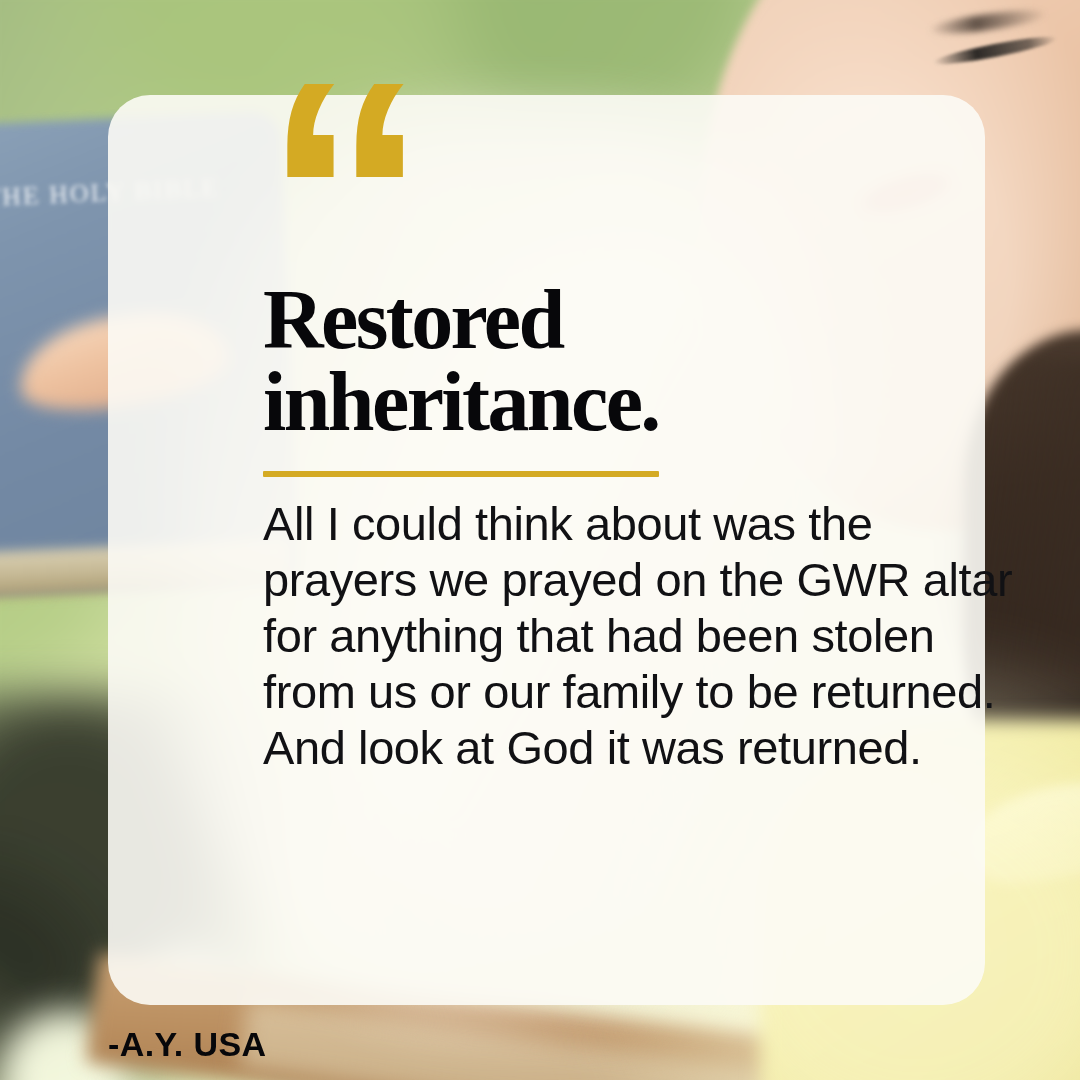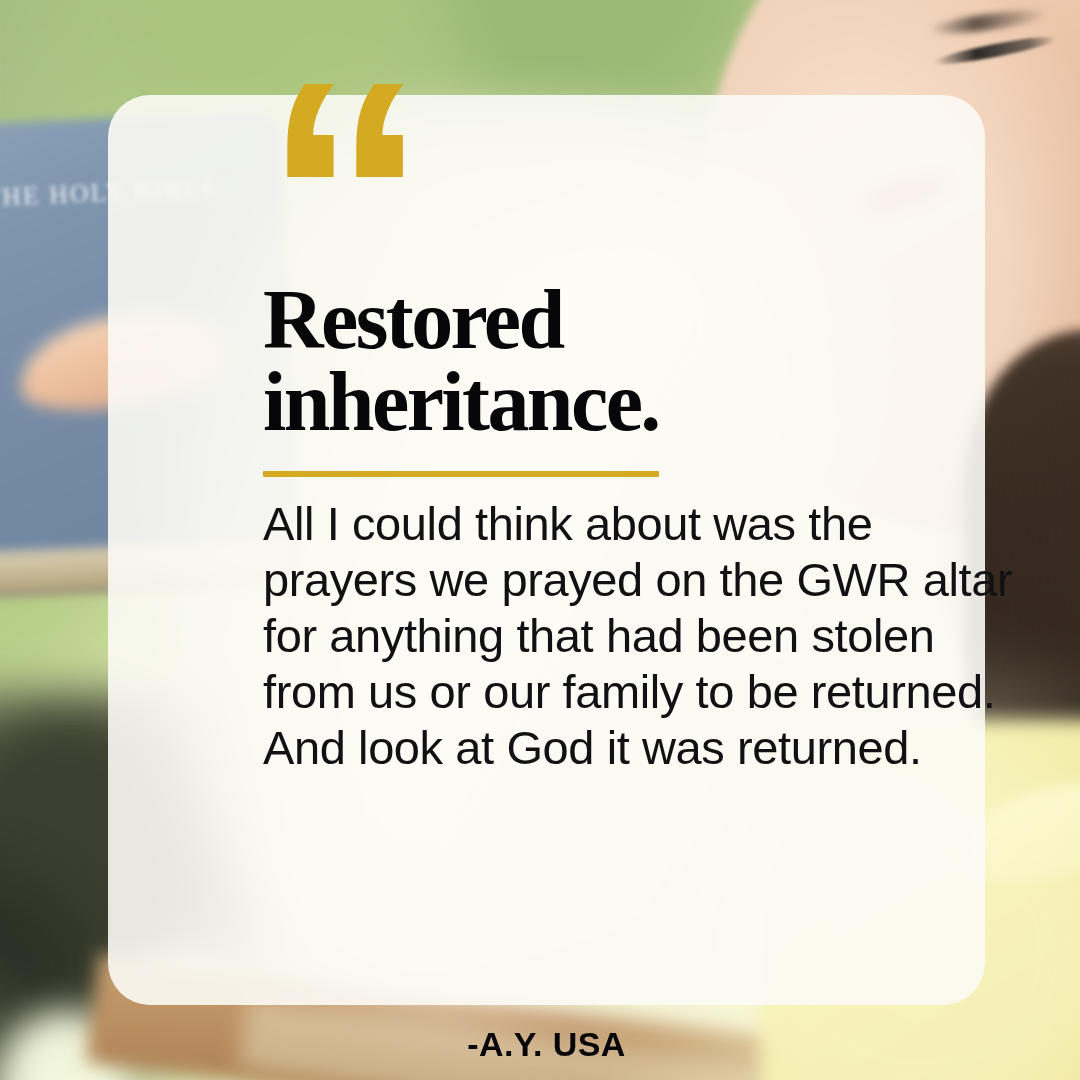--- a/index.html
+++ b/index.html
@@ -295,21 +295,21 @@
     letter-spacing: -0.4px;
     color: #111114;
     max-width: 770px;
   }
 
   .attribution {
     position: absolute;
     left: 0;
     right: 0;
     top: 930px;
-    text-align: center;
+    text-align: left;
     font-family: "Liberation Sans", sans-serif;
     font-weight: 700;
     font-size: 34px;
     letter-spacing: 0.4px;
     color: #07070a;
   }
 </style>
 </head>
 <body>
 

